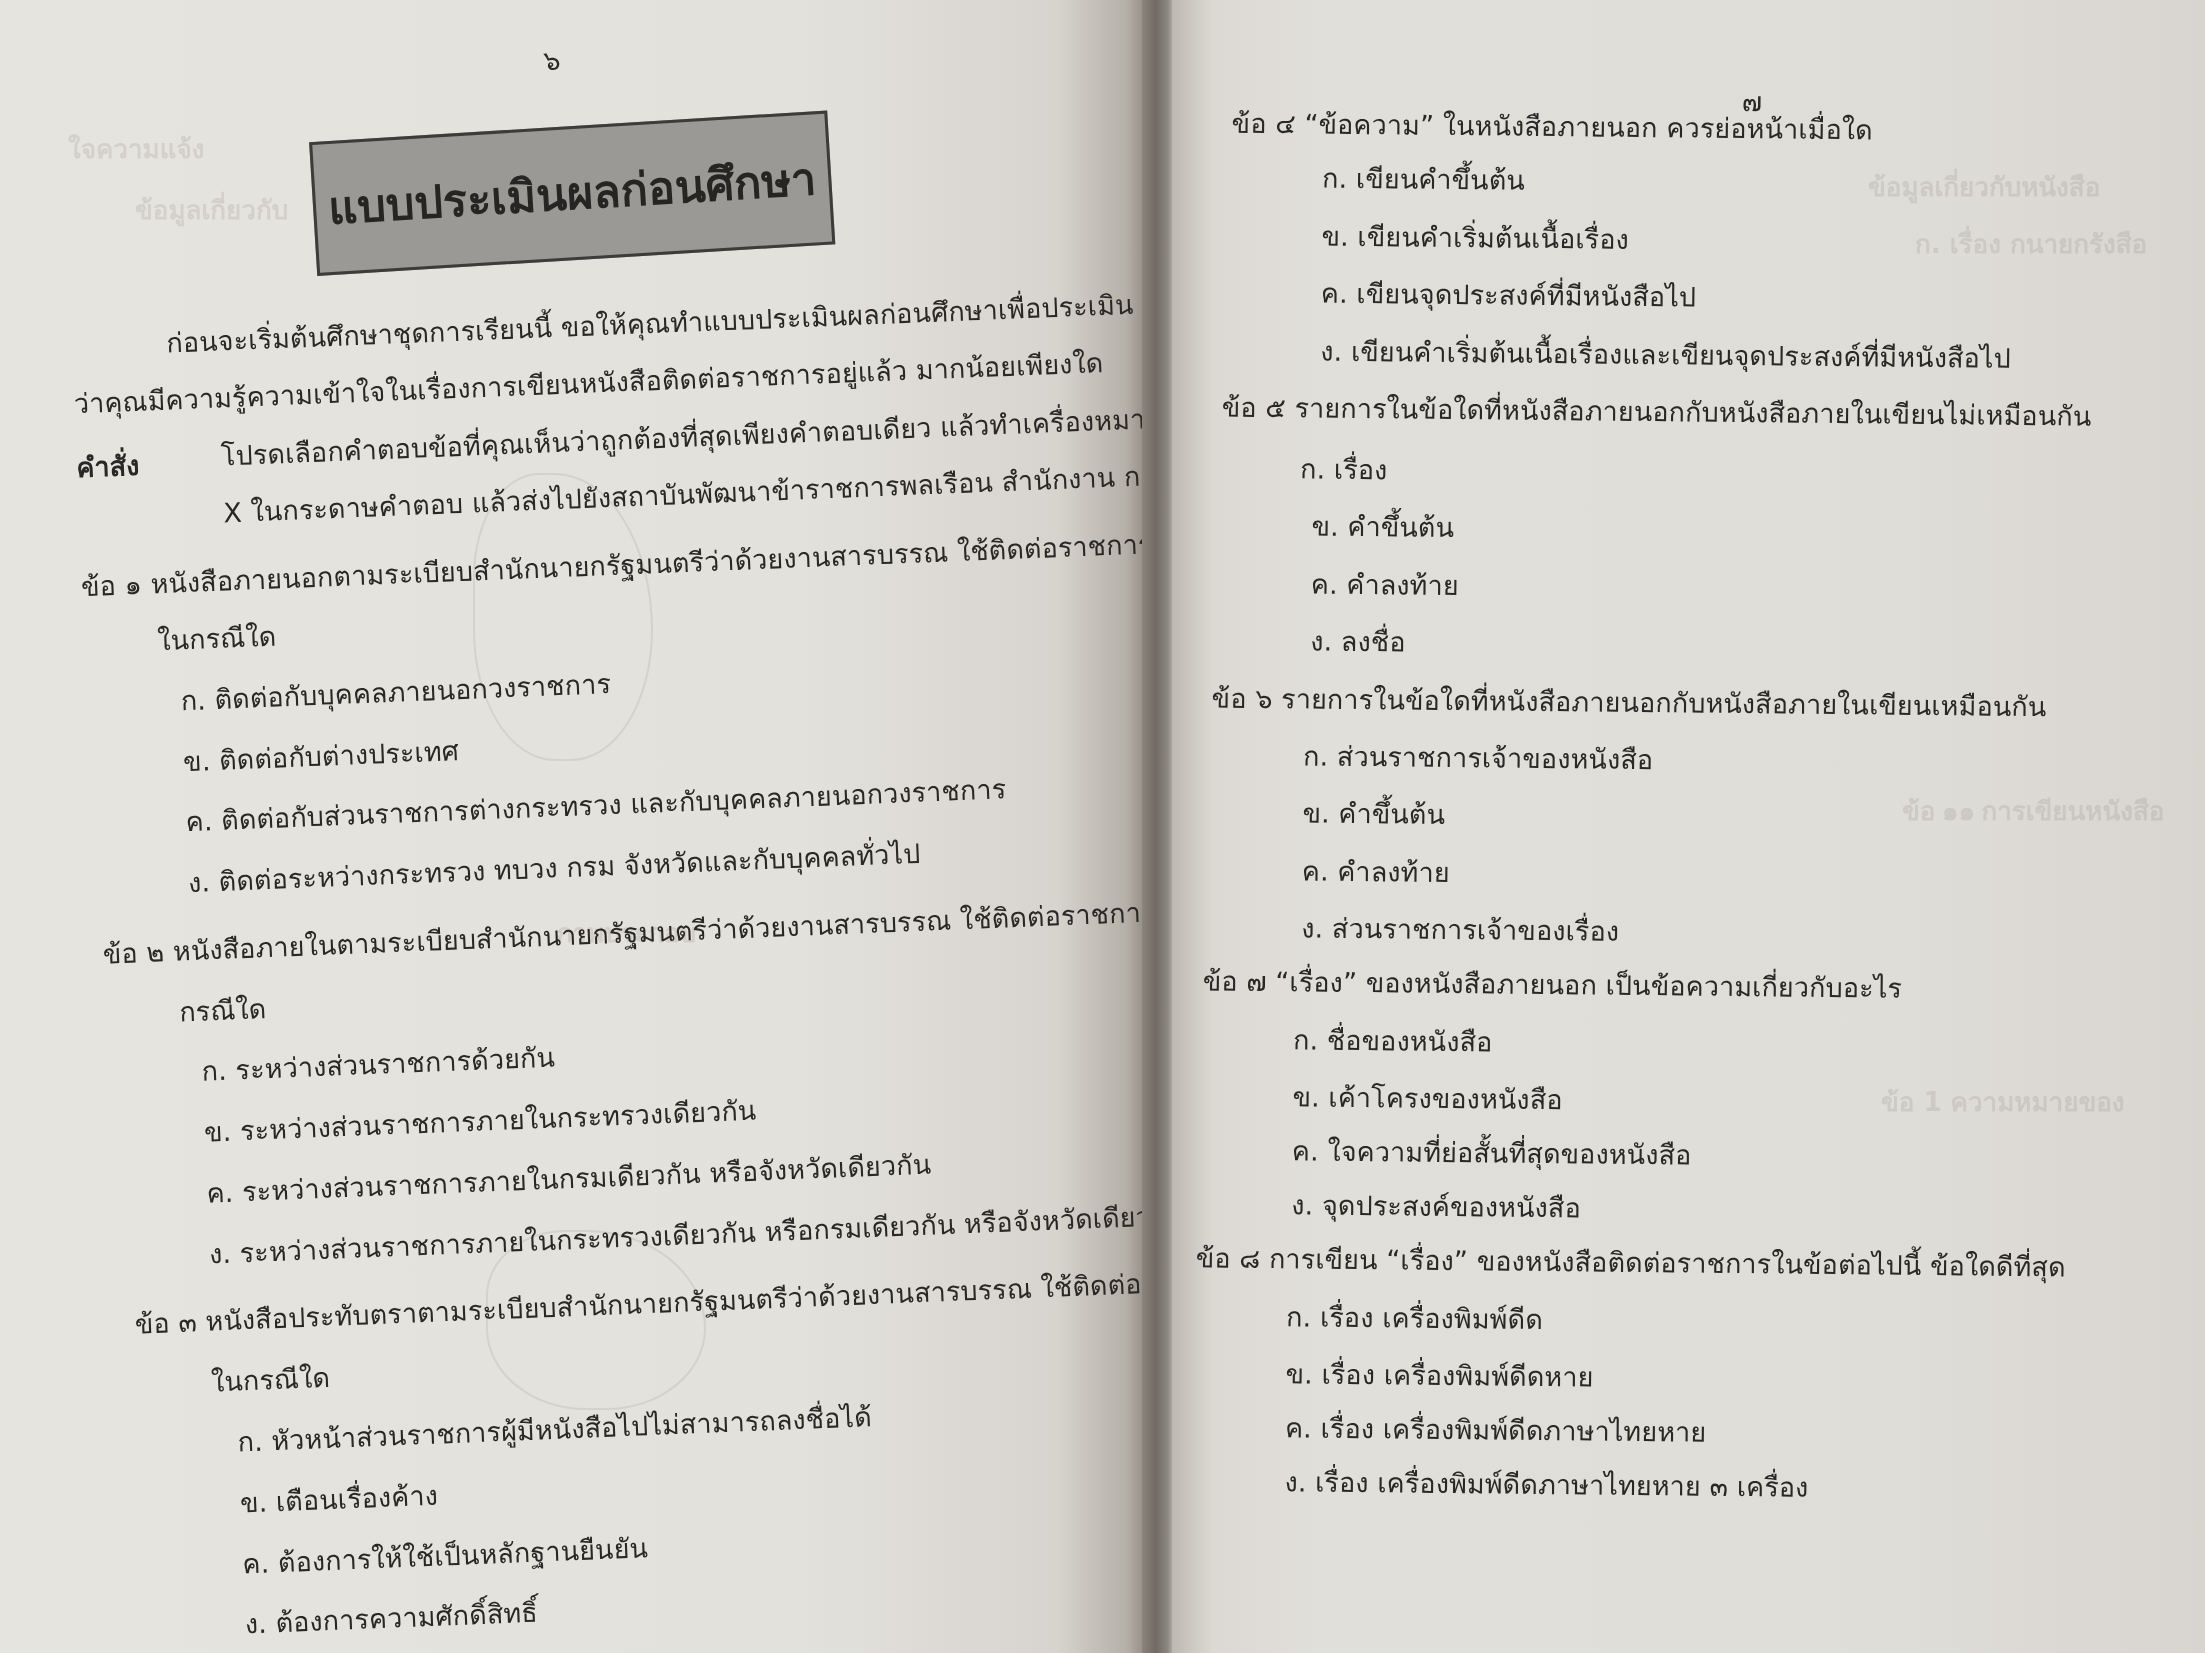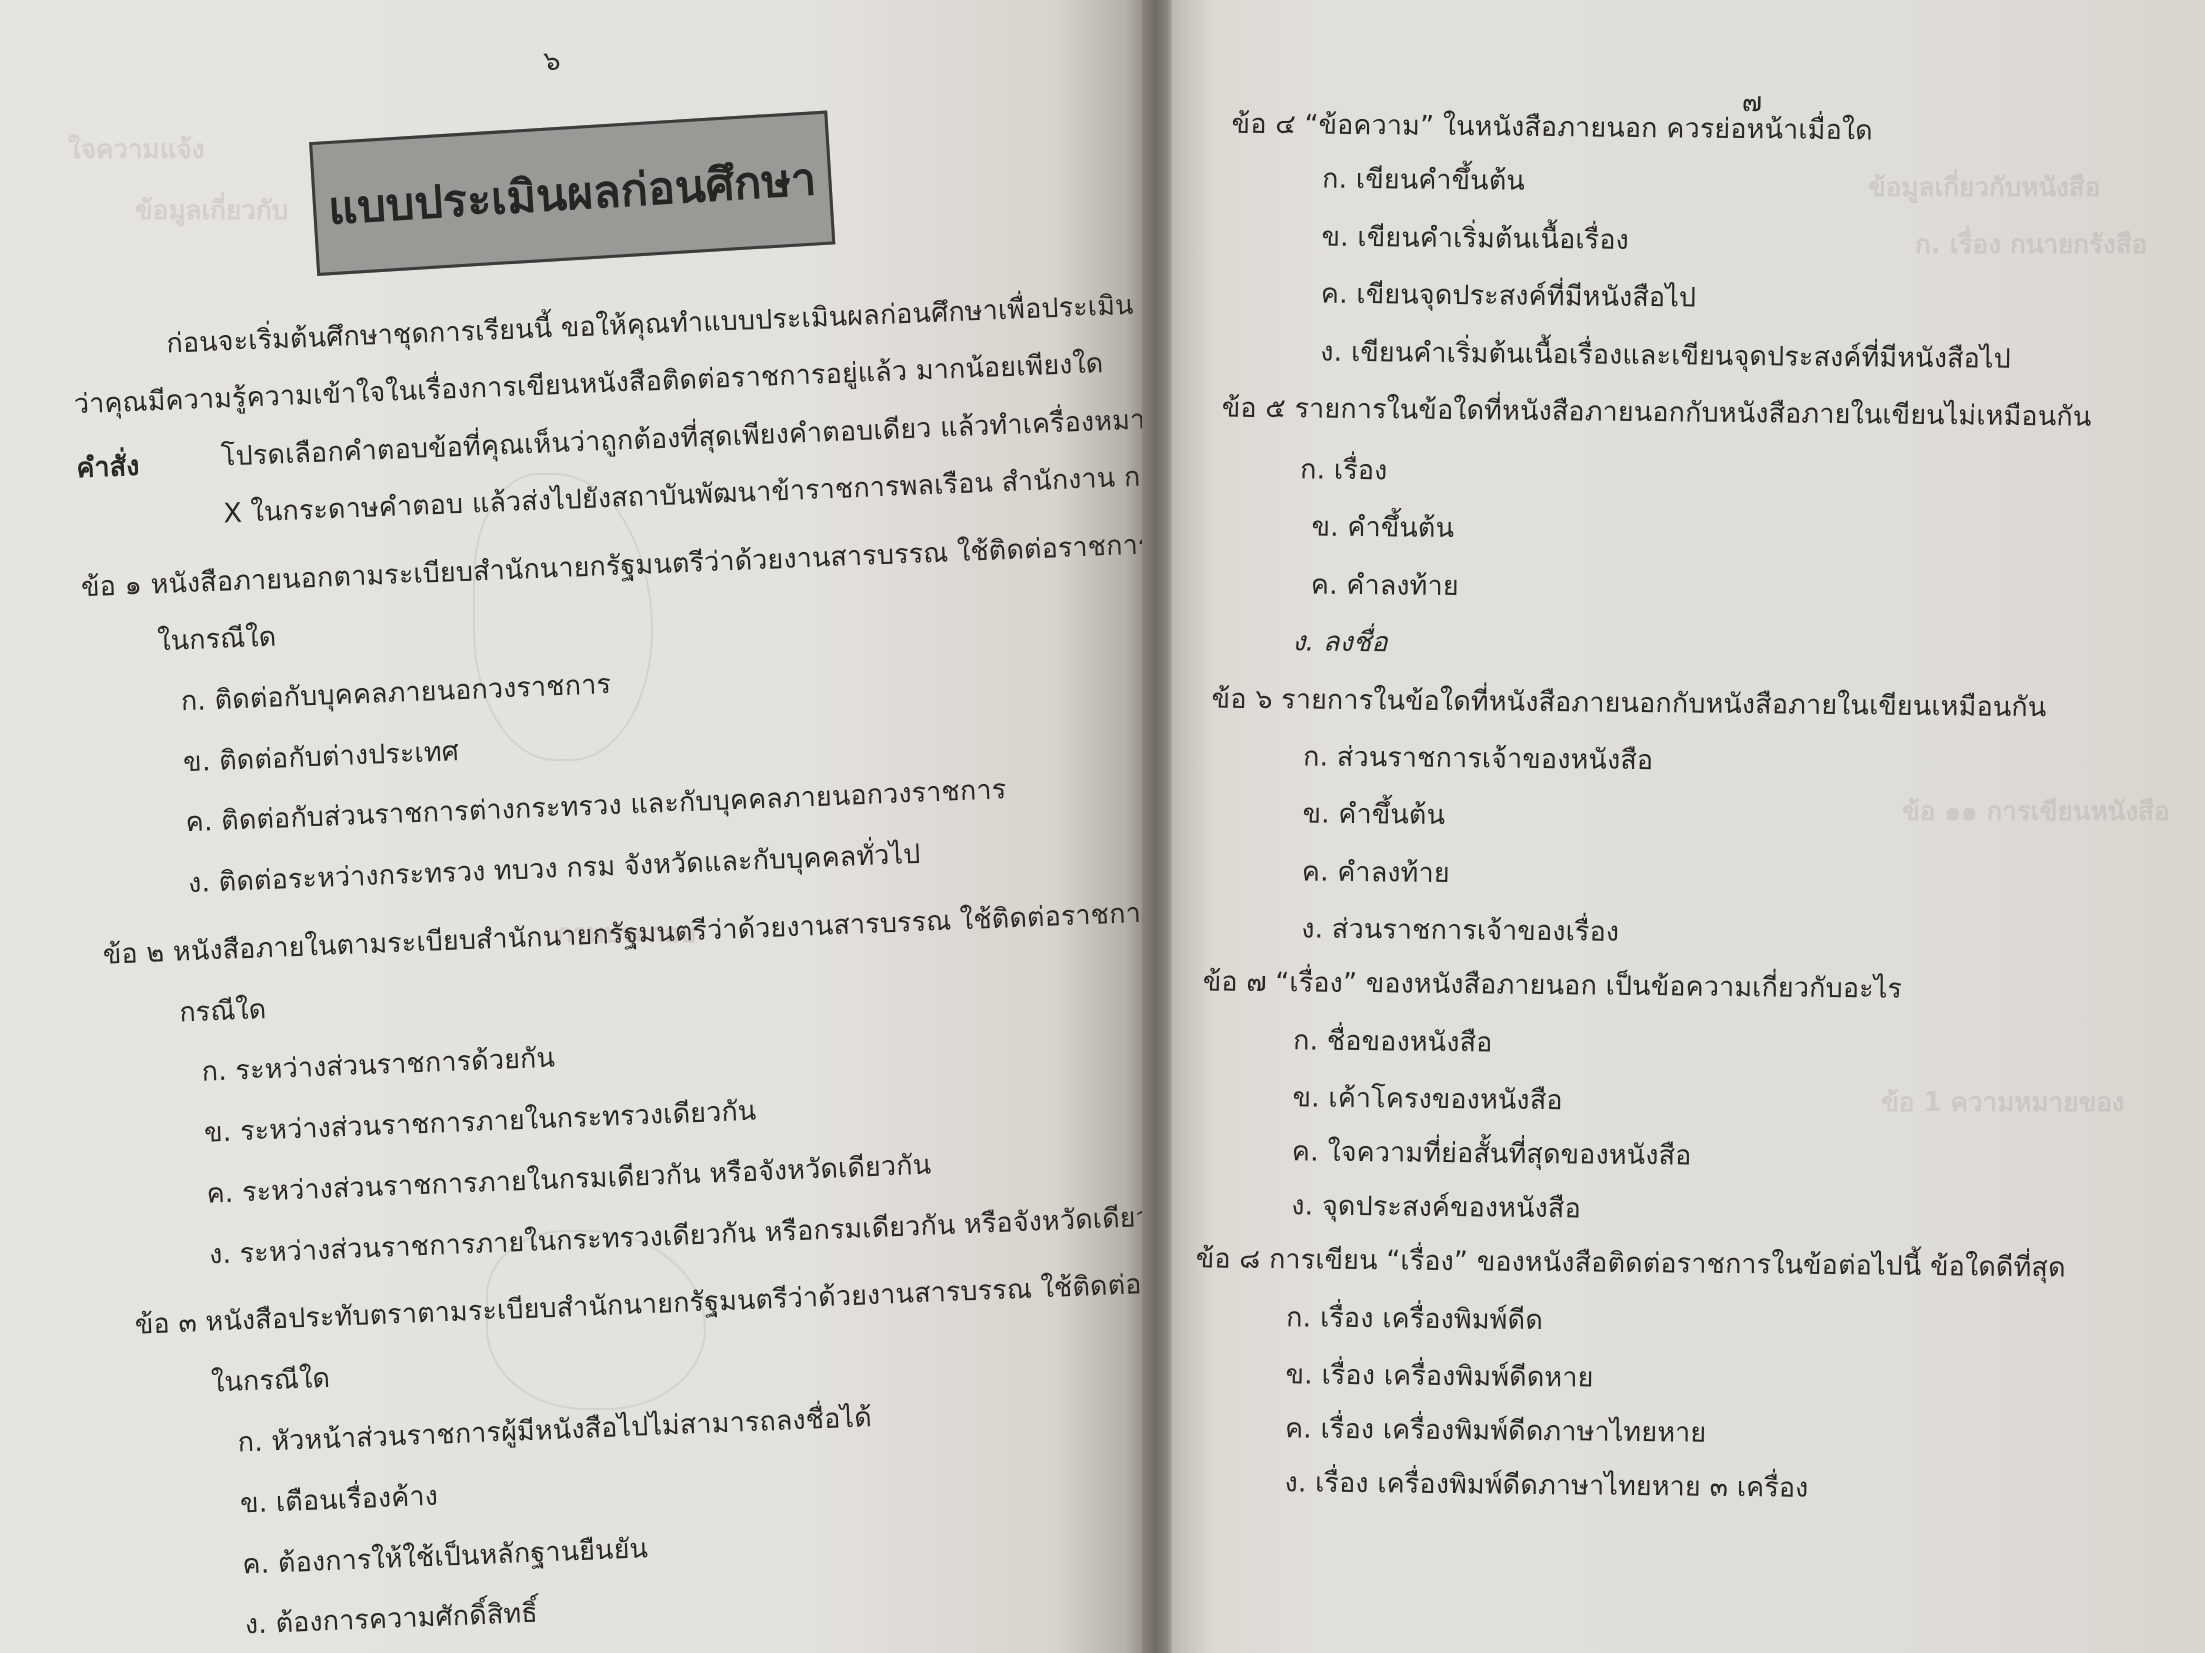--- a/index.html
+++ b/index.html
@@ -91,37 +91,37 @@
     <div class="line" style="left:193px;top:1524px;">ค. ต้องการให้ใช้เป็นหลักฐานยืนยัน</div>
     <div class="line" style="left:193px;top:1584px;">ง. ต้องการความศักดิ์สิทธิ์</div>
   </div>
 </div>
 
 <div class="gutter"></div>
 
 <div class="page page-right">
   <div class="ghost" style="left:696px;top:166px;">ข้อมูลเกี่ยวกับหนังสือ</div>
   <div class="ghost" style="left:743px;top:223px;">ก. เรื่อง กนายกรังสือ</div>
-  <div class="ghost" style="left:730px;top:790px;">ข้อ ๑๑ การเขียนหนังสือ</div>
+  <div class="ghost" style="left:730px;top:790px;font-family:Liberation Serif, serif;">ข้อ ๑๑ การเขียนหนังสือ</div>
   <div class="ghost" style="left:709px;top:1081px;">ข้อ 1 ความหมายของ</div>
 
   <div class="content-right">
     <div class="pgnum" style="left:571px;top:74px;">๗</div>
 
     <div class="line q" style="left:61px;top:101px;">ข้อ ๔ “ข้อความ” ในหนังสือภายนอก ควรย่อหน้าเมื่อใด</div>
     <div class="line" style="left:152px;top:155px;">ก. เขียนคำขึ้นต้น</div>
     <div class="line" style="left:152px;top:213px;">ข. เขียนคำเริ่มต้นเนื้อเรื่อง</div>
     <div class="line" style="left:152px;top:270px;">ค. เขียนจุดประสงค์ที่มีหนังสือไป</div>
     <div class="line" style="left:152px;top:328px;">ง. เขียนคำเริ่มต้นเนื้อเรื่องและเขียนจุดประสงค์ที่มีหนังสือไป</div>
 
     <div class="line q" style="left:54px;top:385px;">ข้อ ๕ รายการในข้อใดที่หนังสือภายนอกกับหนังสือภายในเขียนไม่เหมือนกัน</div>
     <div class="line" style="left:133px;top:446px;">ก. เรื่อง</div>
     <div class="line" style="left:145px;top:503px;">ข. คำขึ้นต้น</div>
     <div class="line" style="left:145px;top:561px;">ค. คำลงท้าย</div>
-    <div class="line" style="left:127px;top:618px;font-style:italic;">ง. ลงชื่อ</div>
+    <div class="line" style="left:145px;top:618px;">ง. ลงชื่อ</div>
 
     <div class="line q" style="left:47px;top:676px;">ข้อ ๖ รายการในข้อใดที่หนังสือภายนอกกับหนังสือภายในเขียนเหมือนกัน</div>
     <div class="line" style="left:139px;top:733px;">ก. ส่วนราชการเจ้าของหนังสือ</div>
     <div class="line" style="left:139px;top:790px;">ข. คำขึ้นต้น</div>
     <div class="line" style="left:139px;top:848px;">ค. คำลงท้าย</div>
     <div class="line" style="left:139px;top:905px;">ง. ส่วนราชการเจ้าของเรื่อง</div>
 
     <div class="line q" style="left:41px;top:959px;">ข้อ ๗ “เรื่อง” ของหนังสือภายนอก เป็นข้อความเกี่ยวกับอะไร</div>
     <div class="line" style="left:132px;top:1017px;">ก. ชื่อของหนังสือ</div>
     <div class="line" style="left:132px;top:1074px;">ข. เค้าโครงของหนังสือ</div>

